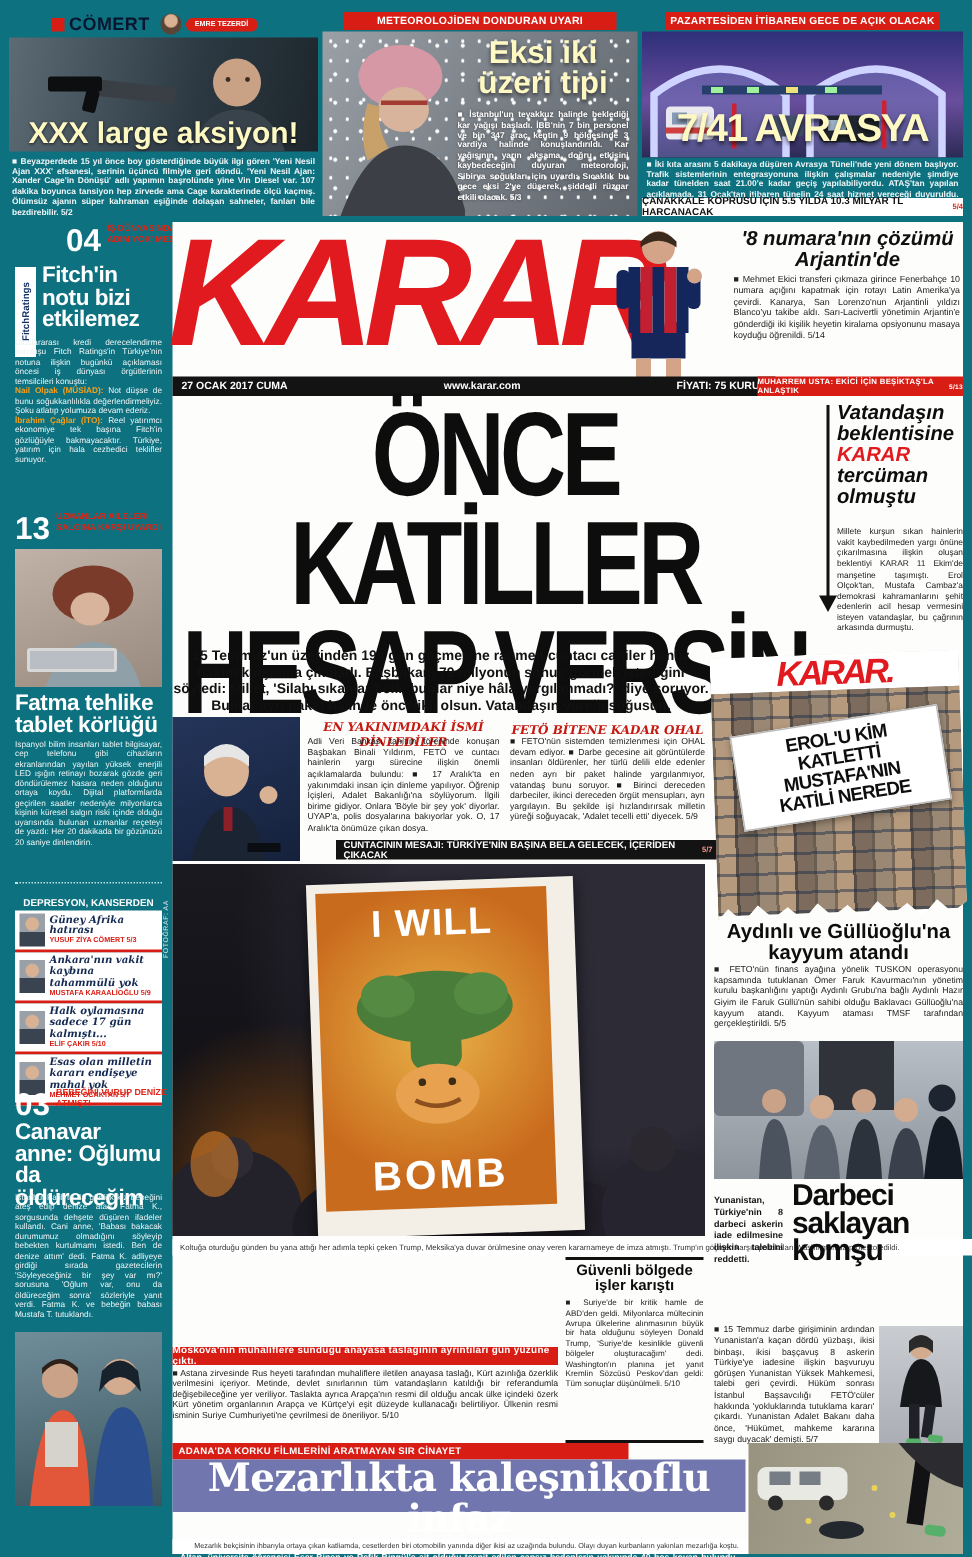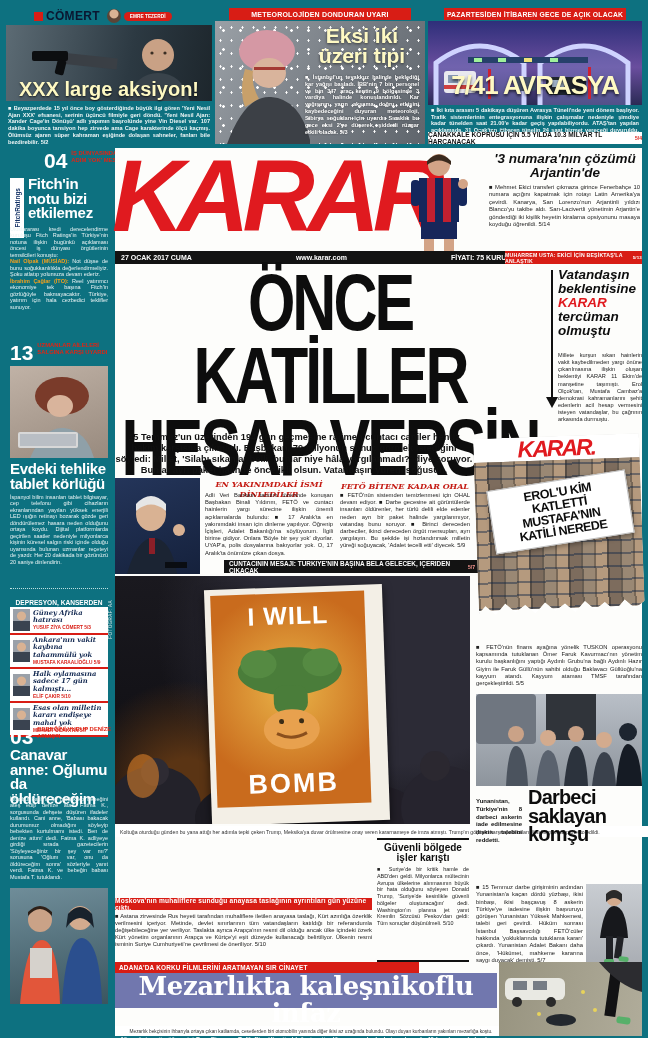--- a/index.html
+++ b/index.html
@@ -125,21 +125,21 @@
   </div>
   <div class="ph" style="left:10px;top:366px;width:98px;height:92px;background:linear-gradient(160deg,#c0b2a6,#988a7e);">
     <svg width="98" height="92">
       <ellipse cx="52" cy="30" rx="27" ry="19" fill="#7a3b2a"></ellipse>
       <ellipse cx="50" cy="40" rx="13" ry="11" fill="#d9b49c"></ellipse>
       <path d="M20 92 Q34 60 54 62 Q76 64 84 92 Z" fill="#8fa0a8"></path>
       <rect x="8" y="66" width="60" height="16" rx="2" fill="#d8d8d8"></rect>
       <rect x="10" y="68" width="56" height="12" fill="#b9bec4"></rect>
     </svg>
   </div>
-  <div class="abs sideh" style="left:10px;top:462px;width:98px;">Evdeki tehlike tablet körlüğü</div>
+  <div class="abs sideh" style="left:10px;top:462px;width:98px;">Fatma tehlike tablet körlüğü</div>
   <div class="abs sidebody jt" style="left:10px;top:494px;width:98px;height:94px;overflow:hidden;">İspanyol bilim insanları tablet bilgisayar, cep telefonu gibi cihazların ekranlarından yayılan yüksek enerjili LED ışığın retinayı bozarak gözde geri döndürülemez hasara neden olduğunu ortaya koydu. Dijital platformlarda geçirilen saatler nedeniyle milyonlarca kişinin küresel salgın riski içinde olduğu uyarısında bulunan uzmanlar reçeteyi de yazdı: Her 20 dakikada bir gözünüzü 20 saniye dinlendirin.</div>
   <div class="abs" style="left:10px;top:588px;width:98px;border-top:1px dotted #bfe0e0;padding-top:2px;text-align:center;">
     <span style="font-size:6.6px;font-weight:900;color:#fff;">DEPRESYON, KANSERDEN ÖLÜM RİSKİNİ İKİ KAT ARTIRIYOR</span>
     <span style="font-size:5px;font-weight:900;color:#ffd4d0;">5/13</span>
   </div>
 
   <div class="abs" style="left:10px;top:607px;width:98px;">
     <div class="card">
       <span class="pport"></span>
       <span>
@@ -201,21 +201,21 @@
         <rect x="50" y="28" width="8" height="44" fill="#c22030"></rect>
         <rect x="58" y="28" width="8" height="44" fill="#14275c"></rect>
       <rect x="18" y="30" width="9" height="26" rx="4" fill="#14275c"></rect>
         <rect x="65" y="30" width="9" height="26" rx="4" fill="#14275c"></rect>
       <circle cx="70" cy="34" r="5" fill="#d3a487"></circle>
       <rect x="28" y="72" width="36" height="17" fill="#17265a"></rect>
       <rect x="31" y="89" width="10" height="20" fill="#d3a487"></rect>
         <rect x="51" y="89" width="10" height="20" fill="#d3a487"></rect>
     </svg>
   </div>
-  <div class="abs ctr b9" style="left:490px;top:152px;width:150px;font-size:13.5px;font-style:italic;line-height:1.02;color:#101010;">'3 numara'nın çözümü Arjantin'de</div>
+  <div class="abs ctr b9" style="left:490px;top:152px;width:150px;font-size:13.5px;font-style:italic;line-height:1.02;color:#101010;">'8 numara'nın çözümü Arjantin'de</div>
   <div class="abs jt" style="left:489px;top:184px;width:151px;height:64px;font-size:5.9px;line-height:1.25;color:#222;">■ Mehmet Ekici transferi çıkmaza girince Fenerbahçe 10 numara açığını kapatmak için rotayı Latin Amerika'ya çevirdi. Kanarya, San Lorenzo'nun Arjantinli yıldızı Blanco'yu takibe aldı. Sarı-Lacivertli yönetimin Arjantin'e gönderdiği iki kişilik heyetin kiralama opsiyonunu masaya koyduğu öğrenildi. 5/14</div>
 
   <div class="blackbar" style="position:absolute;left:115px;top:251px;width:390px;height:13px;justify-content:space-between;padding:0 6px;font-size:7px;">
     <span>27 OCAK 2017 CUMA</span>
     <span>www.karar.com</span>
     <span>FİYATI: 75 KURUŞ</span>
   </div>
   <div class="kick" style="position:absolute;left:505px;top:251px;width:137px;height:13px;font-size:5.2px;gap:2px;">
     <span>MUHARREM USTA: EKİCİ İÇİN BEŞİKTAŞ'LA ANLAŞTIK</span>
       <span style="font-size:4.4px;">5/13</span>
@@ -295,20 +295,21 @@
 
   <div class="abs" style="left:476px;top:436px;width:166px;height:180px;transform:rotate(-2deg);box-shadow:0 4px 8px rgba(0,0,0,.45);background:#fff;clip-path:polygon(0 0,100% 0,100% 93%,94% 97%,88% 92%,82% 98%,76% 93%,70% 97%,64% 92%,58% 98%,52% 93%,46% 97%,40% 92%,34% 98%,28% 93%,22% 97%,16% 92%,10% 98%,4% 93%,0 97%);">
     <div class="ctr" style="height:24px;color:#e01a1f;font-weight:900;font-style:italic;font-size:23px;line-height:24px;letter-spacing:-2px;">KARAR.</div>
     <div class="mosaic" style="position:absolute;left:0;top:24px;width:166px;height:148px;"></div>
     <div class="abs prel ctr b9" style="left:15px;top:44px;width:134px;background:#fff;border:1px solid #bbb;padding:5px 2px;font-size:12.5px;line-height:1.04;letter-spacing:-.5px;color:#0d0d0d;transform:rotate(-7deg);box-shadow:0 2px 5px rgba(0,0,0,.35);">EROL'U KİM
 KATLETTİ
 MUSTAFA'NIN
 KATİLİ NEREDE</div>
   </div>
 
+  <div class="abs ctr b9" style="left:476px;top:614px;width:166px;font-size:13.5px;line-height:1;color:#0d0d0d;">Aydınlı ve Güllüoğlu'na kayyum atandı</div>
   <div class="abs jt" style="left:476px;top:644px;width:166px;height:46px;font-size:5.8px;line-height:1.24;color:#222;overflow:hidden;">■ FETÖ'nün finans ayağına yönelik TUSKON operasyonu kapsamında tutuklanan Ömer Faruk Kavurmacı'nın yönetim kurulu başkanlığını yaptığı Aydınlı Grubu'na bağlı Aydınlı Hazır Giyim ile Faruk Güllü'nün sahibi olduğu Baklavacı Güllüoğlu'na kayyum atandı. Kayyum ataması TMSF tarafından gerçekleştirildi. 5/5</div>
   <div class="ph" style="left:476px;top:694px;width:166px;height:92px;background:linear-gradient(#b9bfc7,#8d949c);">
     <svg width="166" height="92">
       <rect x="0" y="0" width="60" height="50" rx="4" fill="#6f7680"></rect>
       <rect x="70" y="0" width="50" height="46" fill="#30343a"></rect>
       <circle cx="40" cy="40" r="8" fill="#caa287"></circle>
         <path d="M30 92 Q32 52 40 52 Q50 52 52 92 Z" fill="#4b535e"></path>
       <circle cx="72" cy="44" r="8" fill="#d3ab8e"></circle>
         <path d="M60 92 Q64 56 72 56 Q82 56 84 92 Z" fill="#5a626e"></path>
       <circle cx="100" cy="40" r="8" fill="#caa287"></circle>

